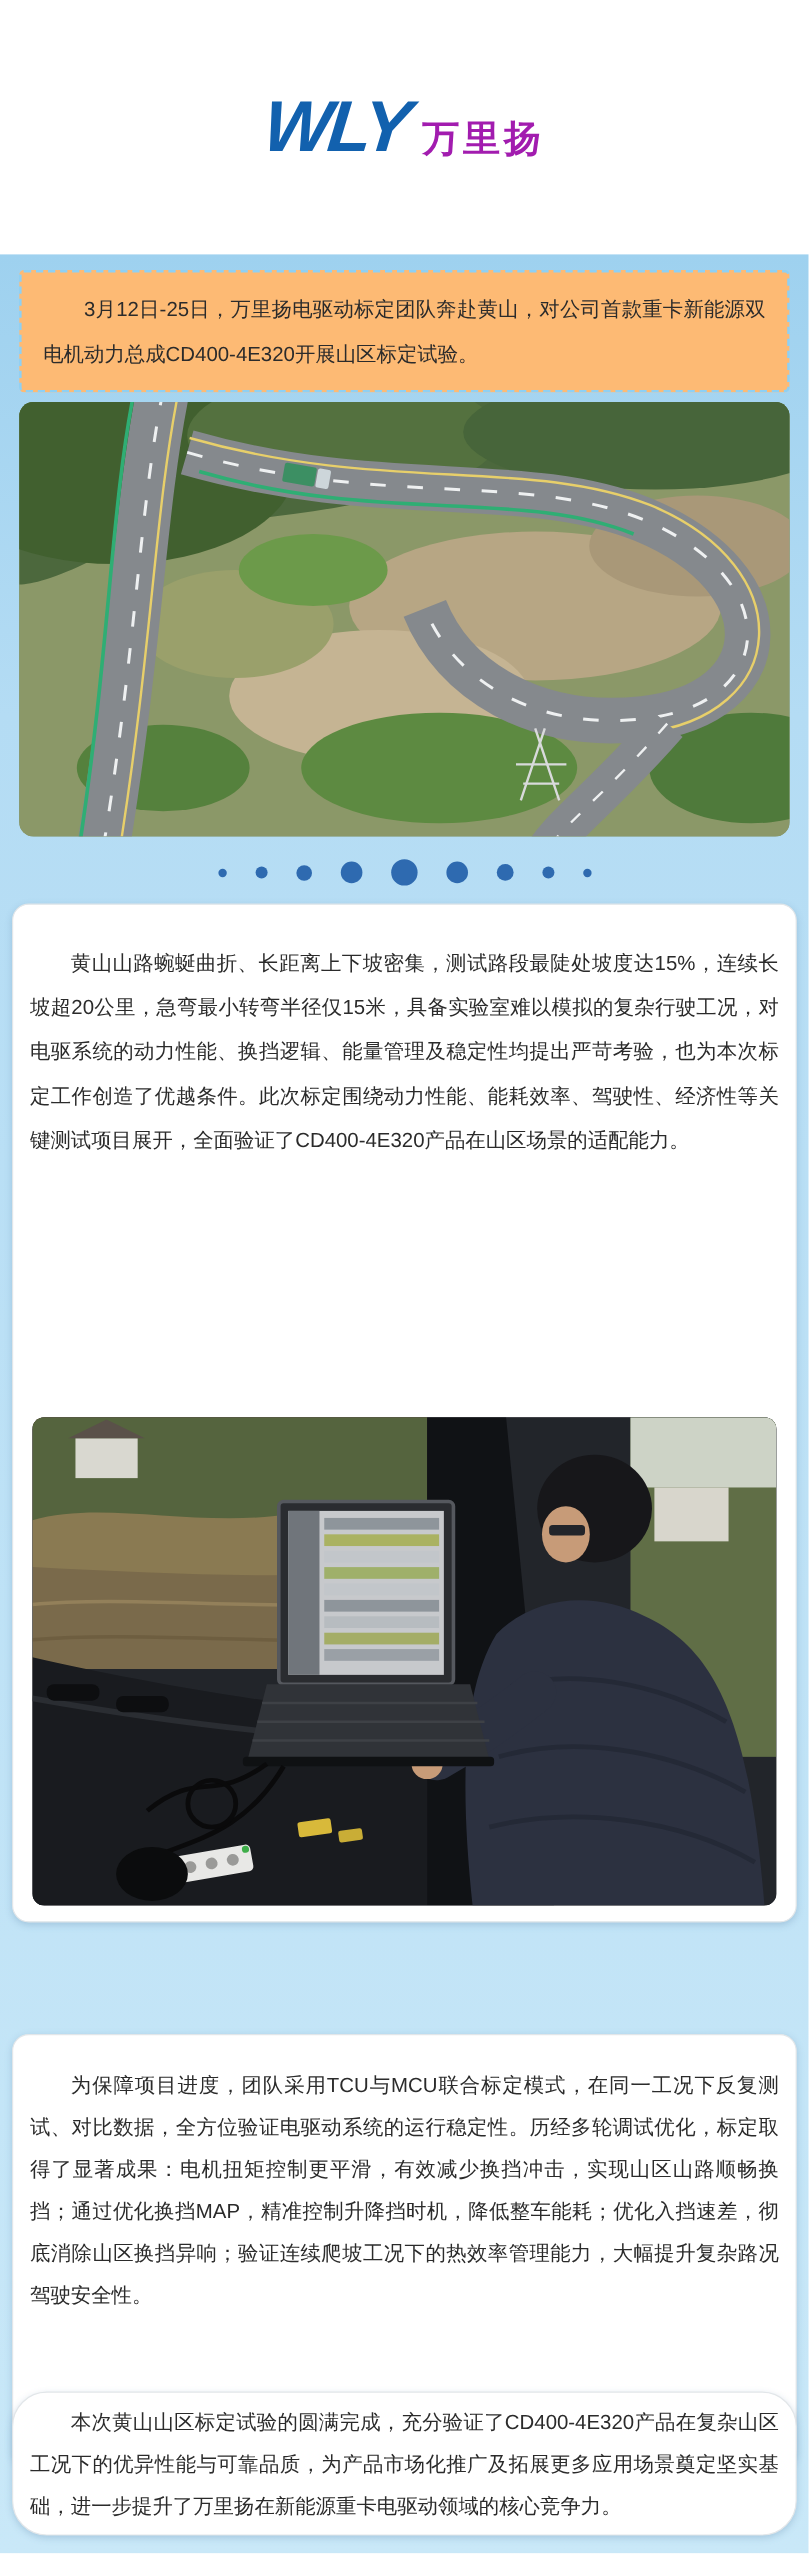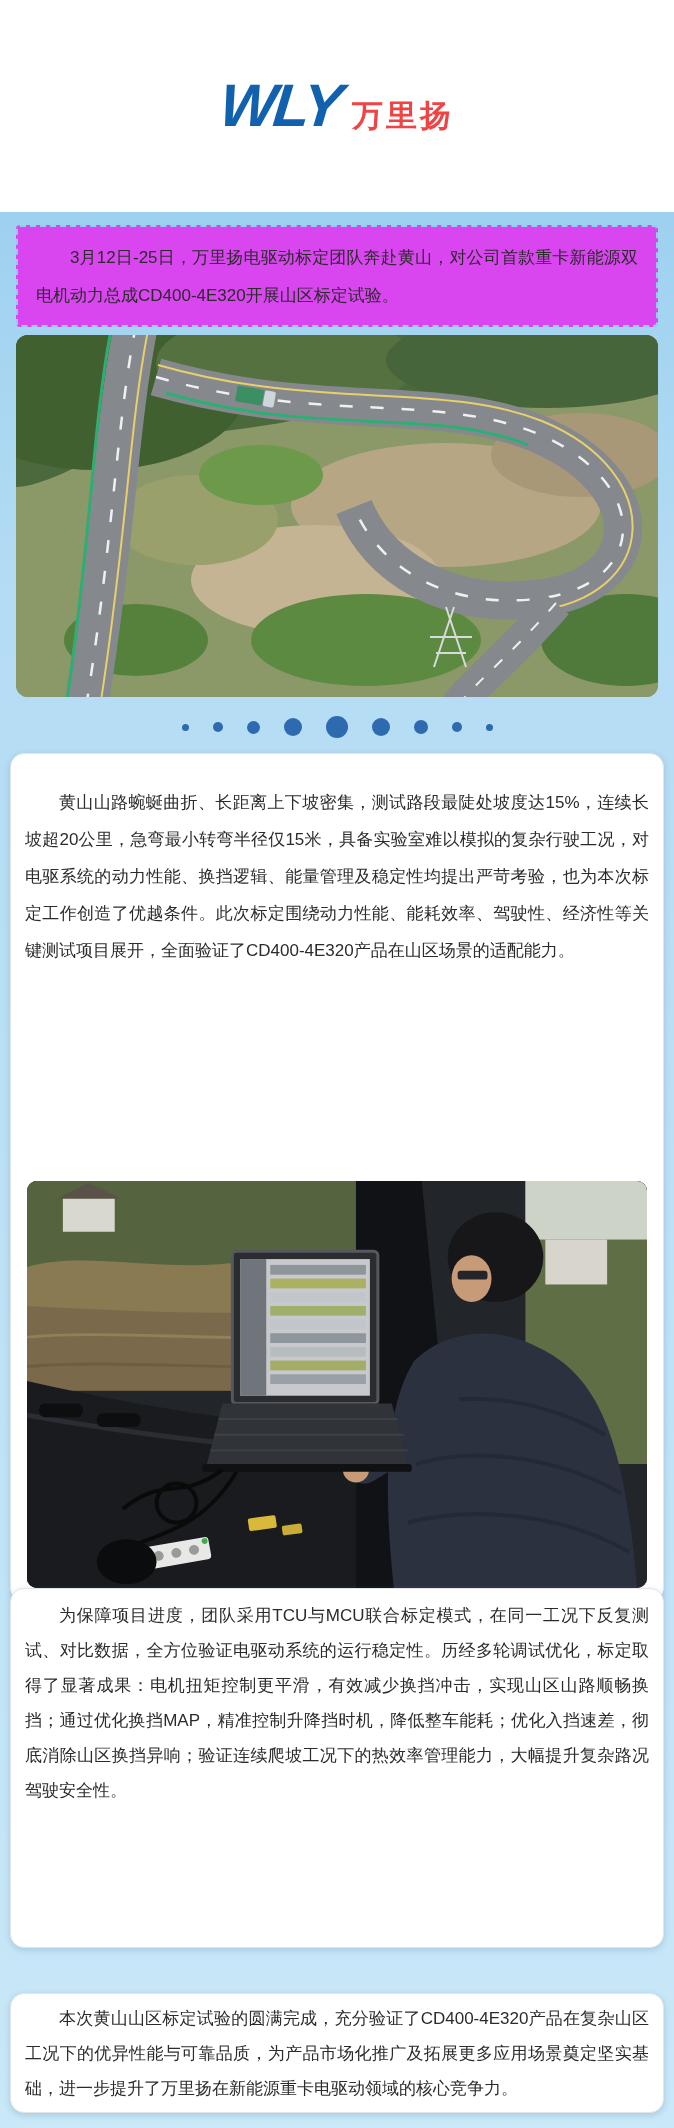--- a/index.html
+++ b/index.html
@@ -5,51 +5,51 @@
   html,body{margin:0;padding:0;}
   body{font-family:"Liberation Sans","DejaVu Sans",sans-serif;background:#ffffff;}
   .page{position:relative;width:674px;height:2128px;overflow:hidden;background:#ffffff;}
 
   
   .header{position:absolute;left:0;top:0;width:674px;height:212px;background:#ffffff;
           display:flex;align-items:center;justify-content:center;}
   .logo{display:flex;align-items:flex-end;gap:12px;}
   .logo-en{font-size:60px;font-weight:bold;font-style:italic;color:#1261ae;
            letter-spacing:-3px;transform:skewX(-6deg);line-height:1;}
-  .logo-cn{font-size:31px;font-weight:bold;color:#ef4444;letter-spacing:3px;
+  .logo-cn{font-size:31px;font-weight:bold;color:#a21caf;letter-spacing:3px;
            line-height:1;padding-bottom:5px;}
 
   
   .blue-bg{position:absolute;left:0;top:212px;width:674px;height:1916px;
            background:linear-gradient(180deg,#9ed1ef 0%,#b4dcf4 20%,#c9e8f8 100%);}
 
   
   .intro-box{position:absolute;left:16px;top:225px;width:642px;height:102px;box-sizing:border-box;
-             background:#d946ef;border:2px dashed #8ed0f4;border-radius:4px;
+             background:#fdba74;border:2px dashed #8ed0f4;border-radius:4px;
              padding:12px 18px;overflow:hidden;}
   .para{font-size:17px;line-height:38px;color:#2b2b2b;text-align:justify;
         text-indent:2em;margin:0;}
 
   
   .photo1{position:absolute;left:16px;top:335px;width:642px;height:362px;
           border-radius:12px;overflow:hidden;background:#7e8d5c;}
   .photo1 svg,.photo2 svg{display:block;width:100%;height:100%;}
 
   
   .divider{position:absolute;left:0;top:705px;width:674px;height:44px;
            display:flex;align-items:center;justify-content:center;gap:24px;}
   .dot{display:inline-block;border-radius:50%;background:#2e6ab0;}
 
   
   .card{position:absolute;left:10px;width:654px;box-sizing:border-box;background:#ffffff;
         border:1px solid #e2e6e9;border-radius:14px;
         box-shadow:0 2px 6px rgba(90,130,165,.30);overflow:hidden;}
   .card1{top:753px;height:849px;padding:30px 14px;}
-  .card2{top:1588px;height:360px;padding:9px 14px;}
-  .card3{top:1993px;height:120px;padding:7px 14px;}
+  .card2{top:1695px;height:360px;padding:24px 14px;}
+  .card3{top:1993px;height:120px;padding:7px 14px;border-radius:29px;}
   .card1 .para{line-height:37px;margin-bottom:8px;}
   .card2 .para{line-height:35px;margin-bottom:6px;}
   .card3 .para{line-height:35px;}
   .photo2{position:absolute;left:16px;top:427px;width:620px;height:407px;
           border-radius:10px;overflow:hidden;background:#22252a;}
 </style>
 </head>
 <body>
 
 <div class="page">

